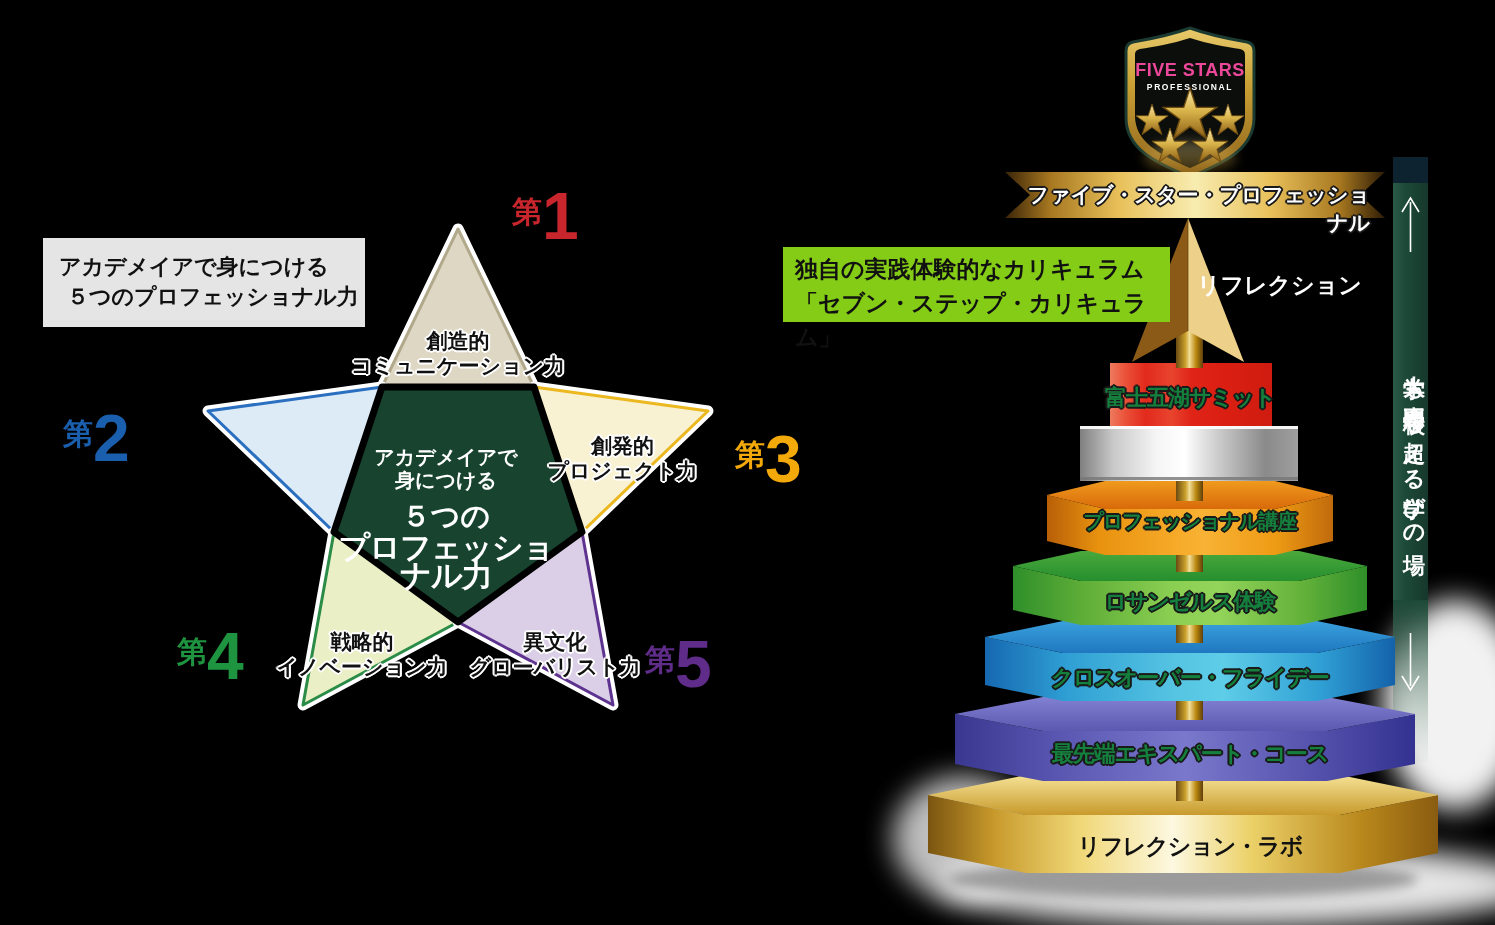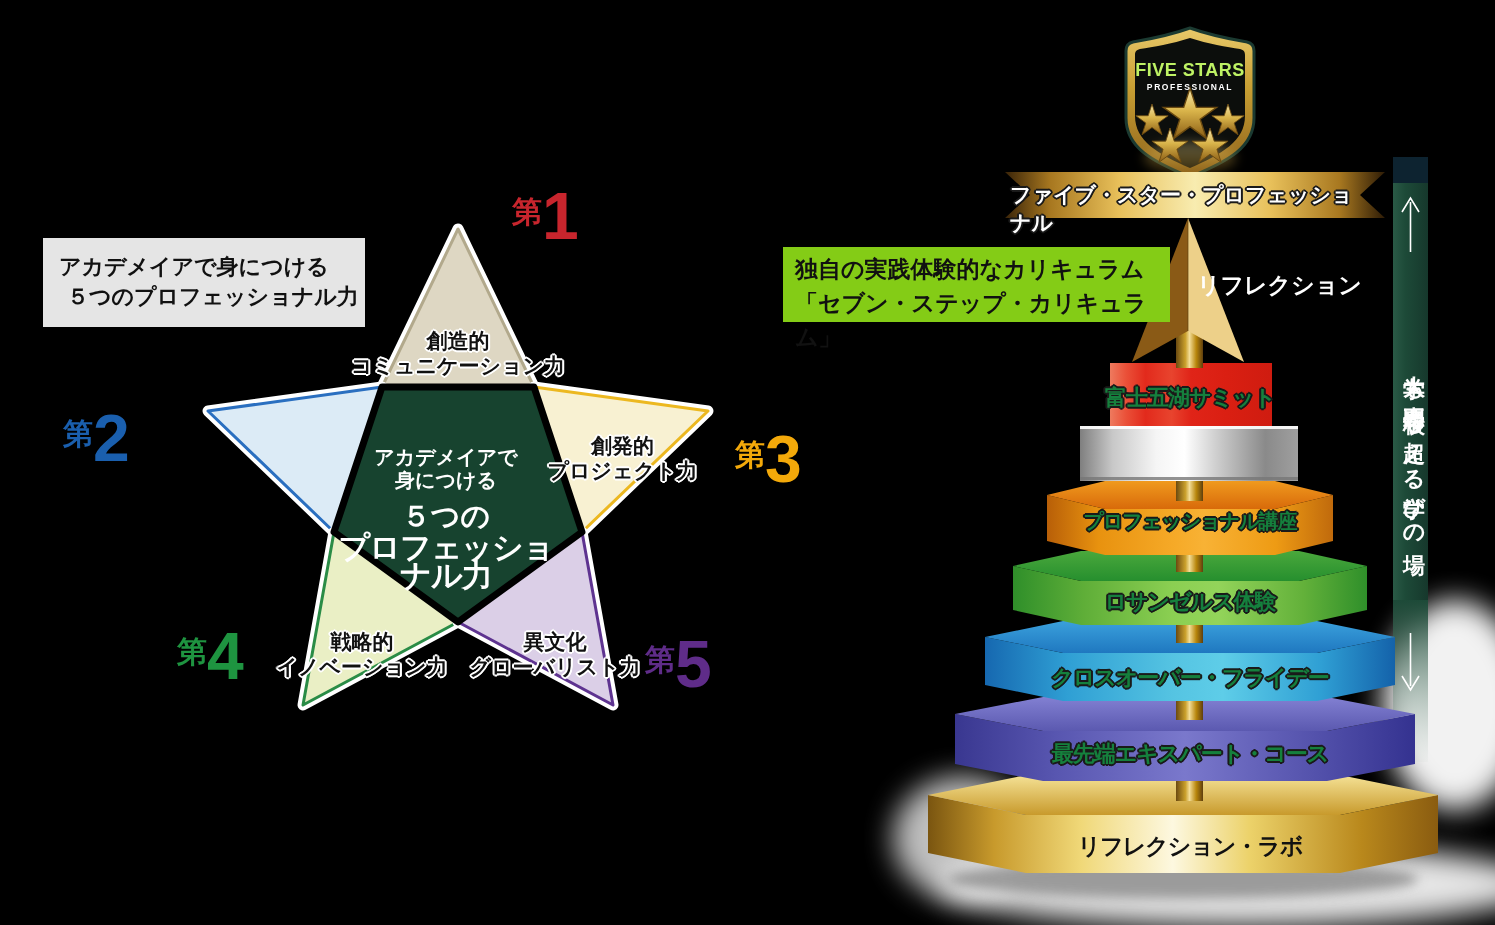--- a/index.html
+++ b/index.html
@@ -18,27 +18,27 @@
   .rank1{color:#c8252d;} .rank2{color:#1a5fae;} .rank3{color:#f3a90a;}
   .rank4{color:#1e9440;} .rank5{color:#5f2c89;}
   .star-label{color:#111;font-weight:800;font-size:21px;line-height:1.18;text-align:center;
     text-shadow:2px 0 0 #fff,-2px 0 0 #fff,0 2px 0 #fff,0 -2px 0 #fff,
                 1.4px 1.4px 0 #fff,-1.4px 1.4px 0 #fff,1.4px -1.4px 0 #fff,-1.4px -1.4px 0 #fff;}
   .penta-text{color:#fff;text-align:center;font-weight:700;}
   .penta-text .s{font-size:20px;line-height:23px;}
   .penta-text .b1{font-size:29px;line-height:32px;font-weight:800;margin-top:8px;}
   .penta-text .b2{font-size:31px;line-height:28px;font-weight:800;margin-top:2px;letter-spacing:-1px;}
   
-  .badge-line1{left:1128px;top:60px;width:124px;text-align:center;color:#bef264;font-weight:800;
+  .badge-line1{left:1128px;top:60px;width:124px;text-align:center;color:#ec4899;font-weight:800;
                font-size:18px;letter-spacing:0.5px;}
   .badge-line2{left:1128px;top:82px;width:124px;text-align:center;color:#fff;font-weight:700;
                font-size:8.5px;letter-spacing:1.6px;}
   .outline-dark{text-shadow:2px 0 0 #1a1a1a,-2px 0 0 #1a1a1a,0 2px 0 #1a1a1a,0 -2px 0 #1a1a1a,
                 1.4px 1.4px 0 #1a1a1a,-1.4px 1.4px 0 #1a1a1a,1.4px -1.4px 0 #1a1a1a,-1.4px -1.4px 0 #1a1a1a;}
-  .banner-label{left:1010px;top:181px;width:360px;text-align:left;color:#fff;font-weight:800;
+  .banner-label{left:1010px;top:181px;width:360px;text-align:right;color:#fff;font-weight:800;
                 font-size:21px;letter-spacing:0;}
   .sub-box{left:783px;top:247px;width:387px;height:75px;background:#84cc16;color:#111;font-weight:800;
            font-size:23px;line-height:34px;padding:5px 0 0 12px;box-sizing:border-box;z-index:6;}
   .reflection{left:1197px;top:270px;color:#fff;font-weight:800;font-size:23px;}
   .ribbon-vtext{left:1391px;top:262px;width:38px;height:372px;writing-mode:vertical-rl;
                 text-orientation:upright;color:#fff;font-weight:700;font-size:22px;
                 letter-spacing:2px;text-align:center;}
   .level{width:400px;left:990px;text-align:center;color:#15803d;font-weight:800;font-size:22px;
          letter-spacing:-1px;}
   .level.two{font-size:20px;line-height:23px;}

